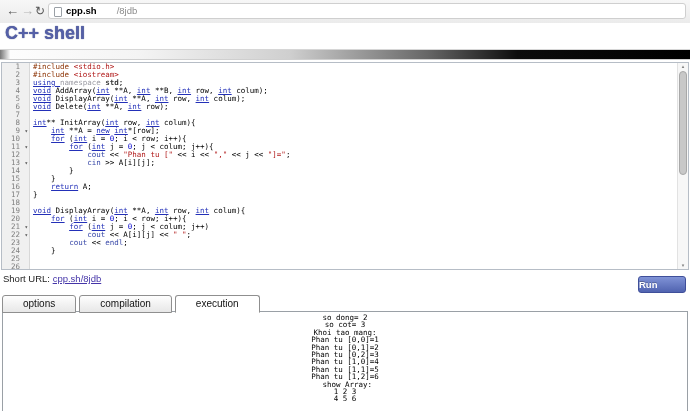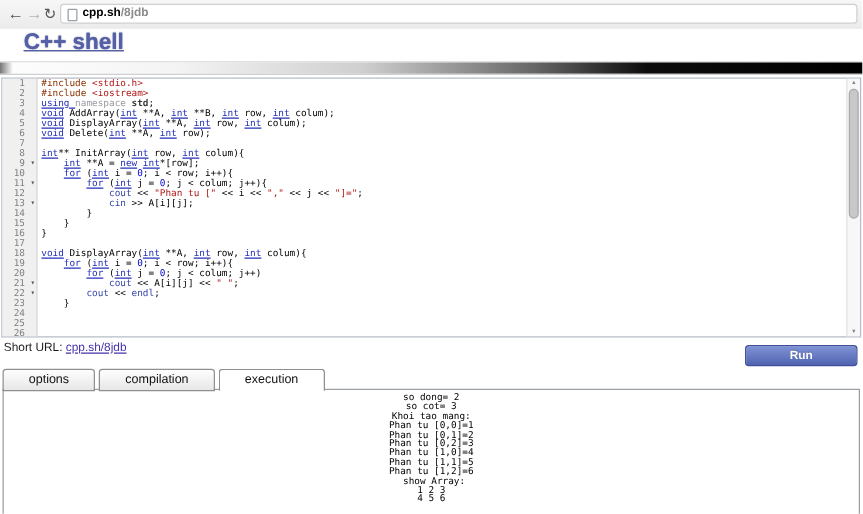--- a/index.html
+++ b/index.html
@@ -14,26 +14,26 @@
   .nav-ic{position:absolute;top:2px;font-size:13px;line-height:18px;cursor:pointer;}
   .back{left:6px;color:#565656;}
   .fwd{left:21px;color:#b4b4b4;}
   .reload{left:35px;color:#555;font-size:12px;}
   .urlbox{position:absolute;left:48px;right:4px;top:3px;height:16px;
     background:#fff;border:1px solid #cfcfcf;border-radius:3px;box-sizing:border-box;}
   .page-ic{position:absolute;left:5px;top:3px;width:6px;height:8px;
     border:1px solid #9aa0a6;border-radius:1px;background:#fff;}
   .urltext{position:absolute;left:17px;top:1px;font-size:9.5px;line-height:12px;color:#000;}
   .urlhost{font-weight:bold;}
-  .urlpath{color:#8a8a8a;font-weight:bold;}
+  .urlpath{color:#8a8a8a;font-weight:normal;margin-left:20px;}
   
   .logo-area{position:absolute;top:23px;left:0;right:0;height:26px;background:#fff;
     border-bottom:1px solid #d6d6d6;}
-  .logo{position:absolute;left:19px;top:0px;font-size:18px;font-weight:bold;
-    letter-spacing:0px;color:var(--logo,#5560a8);text-shadow:0 0 1px #2e3a6e;text-decoration:underline;}
+  .logo{position:absolute;left:5px;top:0px;font-size:18px;font-weight:bold;
+    letter-spacing:0px;color:var(--logo,#5560a8);text-shadow:0 0 1px #2e3a6e;}
   
   .grad-bar{position:absolute;top:50px;left:0;right:0;height:9px;
     background:linear-gradient(90deg,#777 0,#fdfdfd 1.5%,#f4f4f4 20%,#cfcfcf 42%,#666 62%,#0c0c0c 75%,#000 100%);
     border-bottom:1px solid #cfcfcf;}
   
   .editor{position:absolute;top:62px;left:1px;right:1px;height:206px;
     border:1px solid #b6bdc6;background:#fff;box-sizing:content-box;}
   .gutter{position:absolute;left:0;top:0;bottom:0;width:27px;background:#f0f0f0;
     border-right:1px solid #d8d8d8;overflow:hidden;}
   .gut-row{position:relative;height:8px;line-height:8px;font-family:"DejaVu Sans Mono",monospace;
@@ -54,24 +54,24 @@
   .vscroll{position:absolute;right:0;top:0;bottom:0;width:10px;background:#f7f7f7;
     border-left:1px solid #e2e2e2;}
   .vthumb{position:absolute;left:1px;right:1px;top:8px;height:102px;background:#c8c8c8;
     border:1px solid #a8a8a8;border-radius:4px;}
   .sb-ar{position:absolute;left:0;width:10px;text-align:center;font-size:5px;color:#808080;line-height:7px;}
   .sb-up{top:0;}
   .sb-dn{bottom:0;}
   
   .shorturl-row{position:absolute;top:273px;left:3px;font-size:9.5px;color:#1c1c1c;}
   .shorturl-link{color:var(--link,#4434a8);text-decoration:underline;cursor:pointer;}
-  .run-btn{position:absolute;top:276px;right:4px;width:90px;height:17px;
+  .run-btn{position:absolute;top:276px;right:4px;width:48px;height:17px;
     background:linear-gradient(var(--run_top,#8093d6),var(--run_bot,#5063b0));
     border:1px solid var(--run_border,#3f4f9a);border-radius:3px;color:#fff;
-    font-size:9.5px;font-weight:bold;text-align:center;line-height:16px;cursor:pointer;
+    font-size:9.5px;font-weight:bold;text-align:left;line-height:16px;cursor:pointer;
     box-sizing:border-box;text-shadow:0 -1px 0 rgba(0,0,0,.25);}
   .tabbar{position:absolute;top:295px;left:2px;height:17px;z-index:3;}
   .tab{display:inline-block;vertical-align:bottom;font-size:10px;color:#111;
     padding:2px 20px 3px;border:1px solid #8f8f8f;border-radius:3px 3px 0 0;
     background:linear-gradient(#fefefe,#e7e7e7);margin-right:3px;cursor:pointer;position:relative;}
   .tab.active{background:#fff;border-bottom-color:#fff;z-index:4;}
   .output-panel{position:absolute;top:311px;left:2px;right:2px;height:130px;
     border:1px solid #9aa0a6;background:#fff;padding:2px 4px;box-sizing:border-box;z-index:1;}
   .out-line{font-family:"DejaVu Sans Mono",monospace;font-size:7.5px;line-height:7.4px;
     color:#000;white-space:pre;text-align:center;}
@@ -133,20 +133,21 @@
       <div class="code-row"><span class="tk-kw">void</span><span class="tk-pl"> Delete(</span><span class="tk-kw">int</span><span class="tk-pl"> **A, </span><span class="tk-kw">int</span><span class="tk-pl"> row);</span></div>
       <div class="code-row"></div>
       <div class="code-row"><span class="tk-kw">int</span><span class="tk-pl">** InitArray(</span><span class="tk-kw">int</span><span class="tk-pl"> row, </span><span class="tk-kw">int</span><span class="tk-pl"> colum){</span></div>
       <div class="code-row"><span class="tk-pl">    </span><span class="tk-kw">int</span><span class="tk-pl"> **A = </span><span class="tk-kw">new</span><span class="tk-pl"> </span><span class="tk-kw">int</span><span class="tk-pl">*[row];</span></div>
       <div class="code-row"><span class="tk-pl">    </span><span class="tk-kw">for</span><span class="tk-pl"> (</span><span class="tk-kw">int</span><span class="tk-pl"> i = </span><span class="tk-num">0</span><span class="tk-pl">; i &lt; row; i++){</span></div>
       <div class="code-row"><span class="tk-pl">        </span><span class="tk-kw">for</span><span class="tk-pl"> (</span><span class="tk-kw">int</span><span class="tk-pl"> j = </span><span class="tk-num">0</span><span class="tk-pl">; j &lt; colum; j++){</span></div>
       <div class="code-row"><span class="tk-pl">            </span><span class="tk-io">cout</span><span class="tk-pl"> &lt;&lt; </span><span class="tk-str">"Phan tu ["</span><span class="tk-pl"> &lt;&lt; i &lt;&lt; </span><span class="tk-str">","</span><span class="tk-pl"> &lt;&lt; j &lt;&lt; </span><span class="tk-str">"]="</span><span class="tk-pl">;</span></div>
       <div class="code-row"><span class="tk-pl">            </span><span class="tk-io">cin</span><span class="tk-pl"> &gt;&gt; A[i][j];</span></div>
       <div class="code-row"><span class="tk-pl">        }</span></div>
       <div class="code-row"><span class="tk-pl">    }</span></div>
+      <div class="code-row"><span class="tk-pl">    </span><span class="tk-kw">return</span><span class="tk-pl"> A;</span></div>
       <div class="code-row"><span class="tk-pl">}</span></div>
       <div class="code-row"></div>
       <div class="code-row"><span class="tk-kw">void</span><span class="tk-pl"> DisplayArray(</span><span class="tk-kw">int</span><span class="tk-pl"> **A, </span><span class="tk-kw">int</span><span class="tk-pl"> row, </span><span class="tk-kw">int</span><span class="tk-pl"> colum){</span></div>
       <div class="code-row"><span class="tk-pl">    </span><span class="tk-kw">for</span><span class="tk-pl"> (</span><span class="tk-kw">int</span><span class="tk-pl"> i = </span><span class="tk-num">0</span><span class="tk-pl">; i &lt; row; i++){</span></div>
       <div class="code-row"><span class="tk-pl">        </span><span class="tk-kw">for</span><span class="tk-pl"> (</span><span class="tk-kw">int</span><span class="tk-pl"> j = </span><span class="tk-num">0</span><span class="tk-pl">; j &lt; colum; j++)</span></div>
       <div class="code-row"><span class="tk-pl">            </span><span class="tk-io">cout</span><span class="tk-pl"> &lt;&lt; A[i][j] &lt;&lt; </span><span class="tk-str">" "</span><span class="tk-pl">;</span></div>
       <div class="code-row"><span class="tk-pl">        </span><span class="tk-io">cout</span><span class="tk-pl"> &lt;&lt; </span><span class="tk-io">endl</span><span class="tk-pl">;</span></div>
       <div class="code-row"><span class="tk-pl">    }</span></div>
     </div>
   <div class="vscroll">

